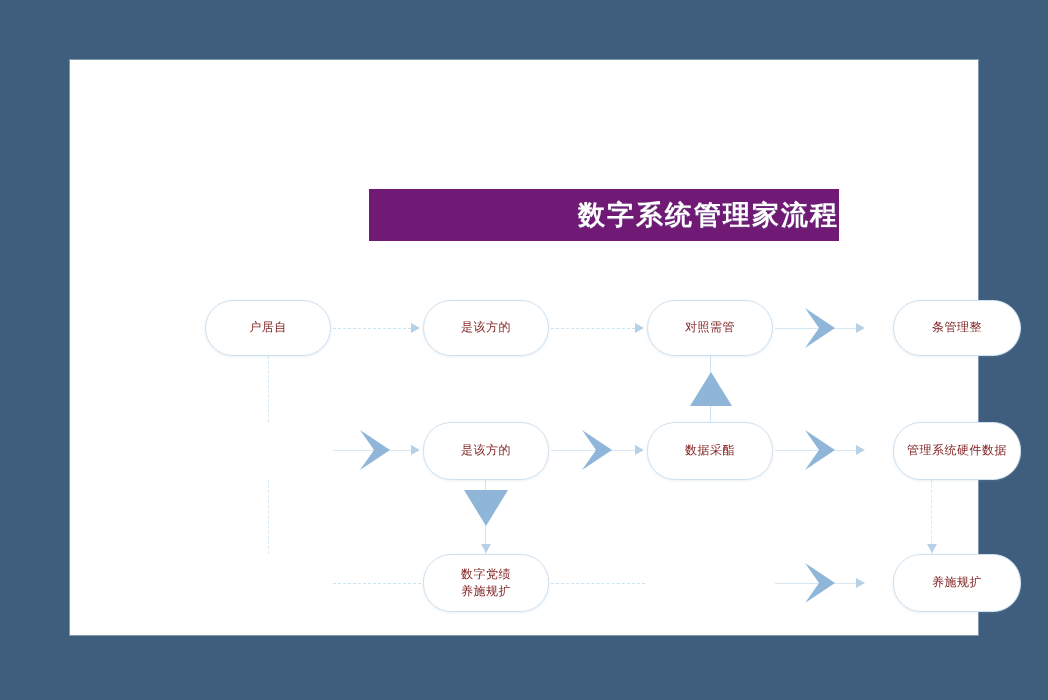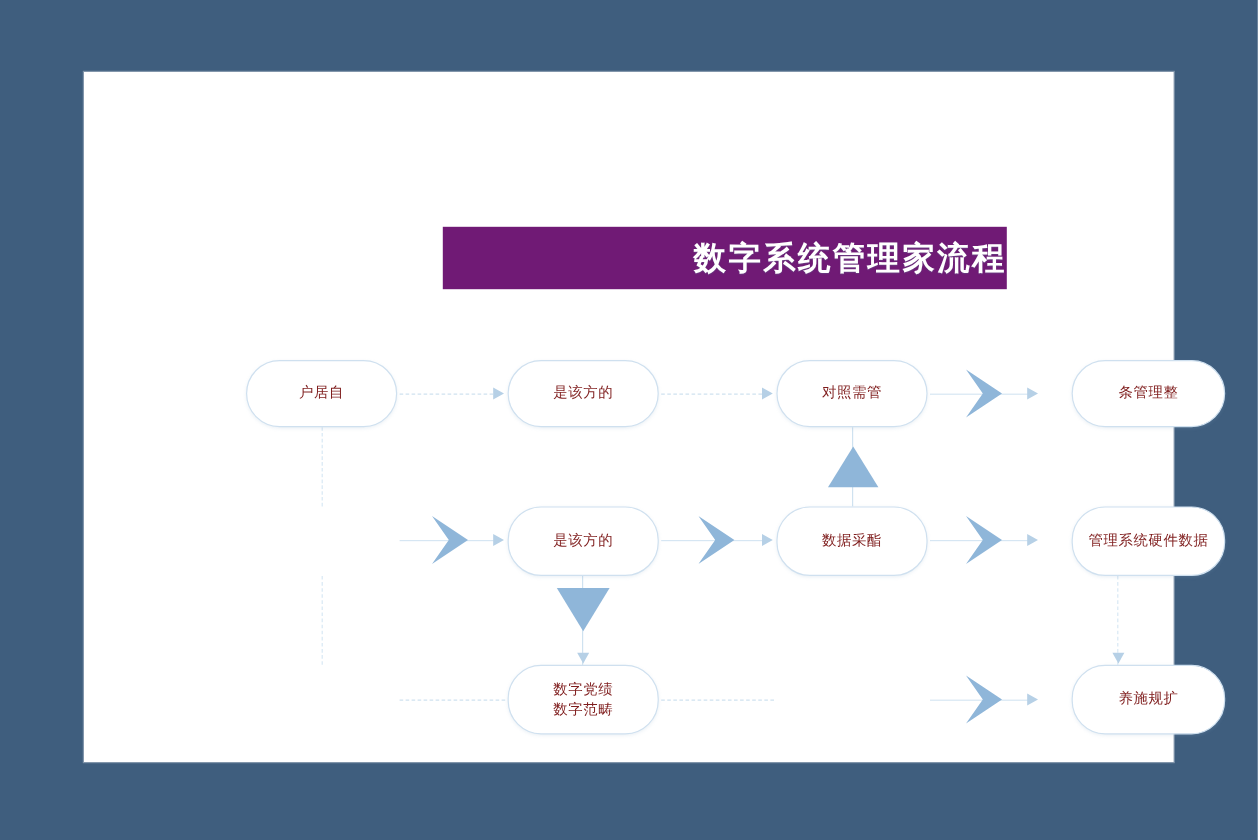--- a/index.html
+++ b/index.html
@@ -241,20 +241,20 @@
     </div>
     <div class="node col2 row2">
       <span class="node-label">是该方的</span>
     </div>
     <div class="node col4 row2">
       <span class="node-label">管理系统硬件数据</span>
     </div>
 
     <div class="node col2 row3">
       <span class="node-label">数字党绩
-数字范畴</span>
+养施规扩</span>
     </div>
     <div class="node col4 row3">
       <span class="node-label">养施规扩</span>
     </div>
 
   </div>
 </div>
 
 </body></html>

